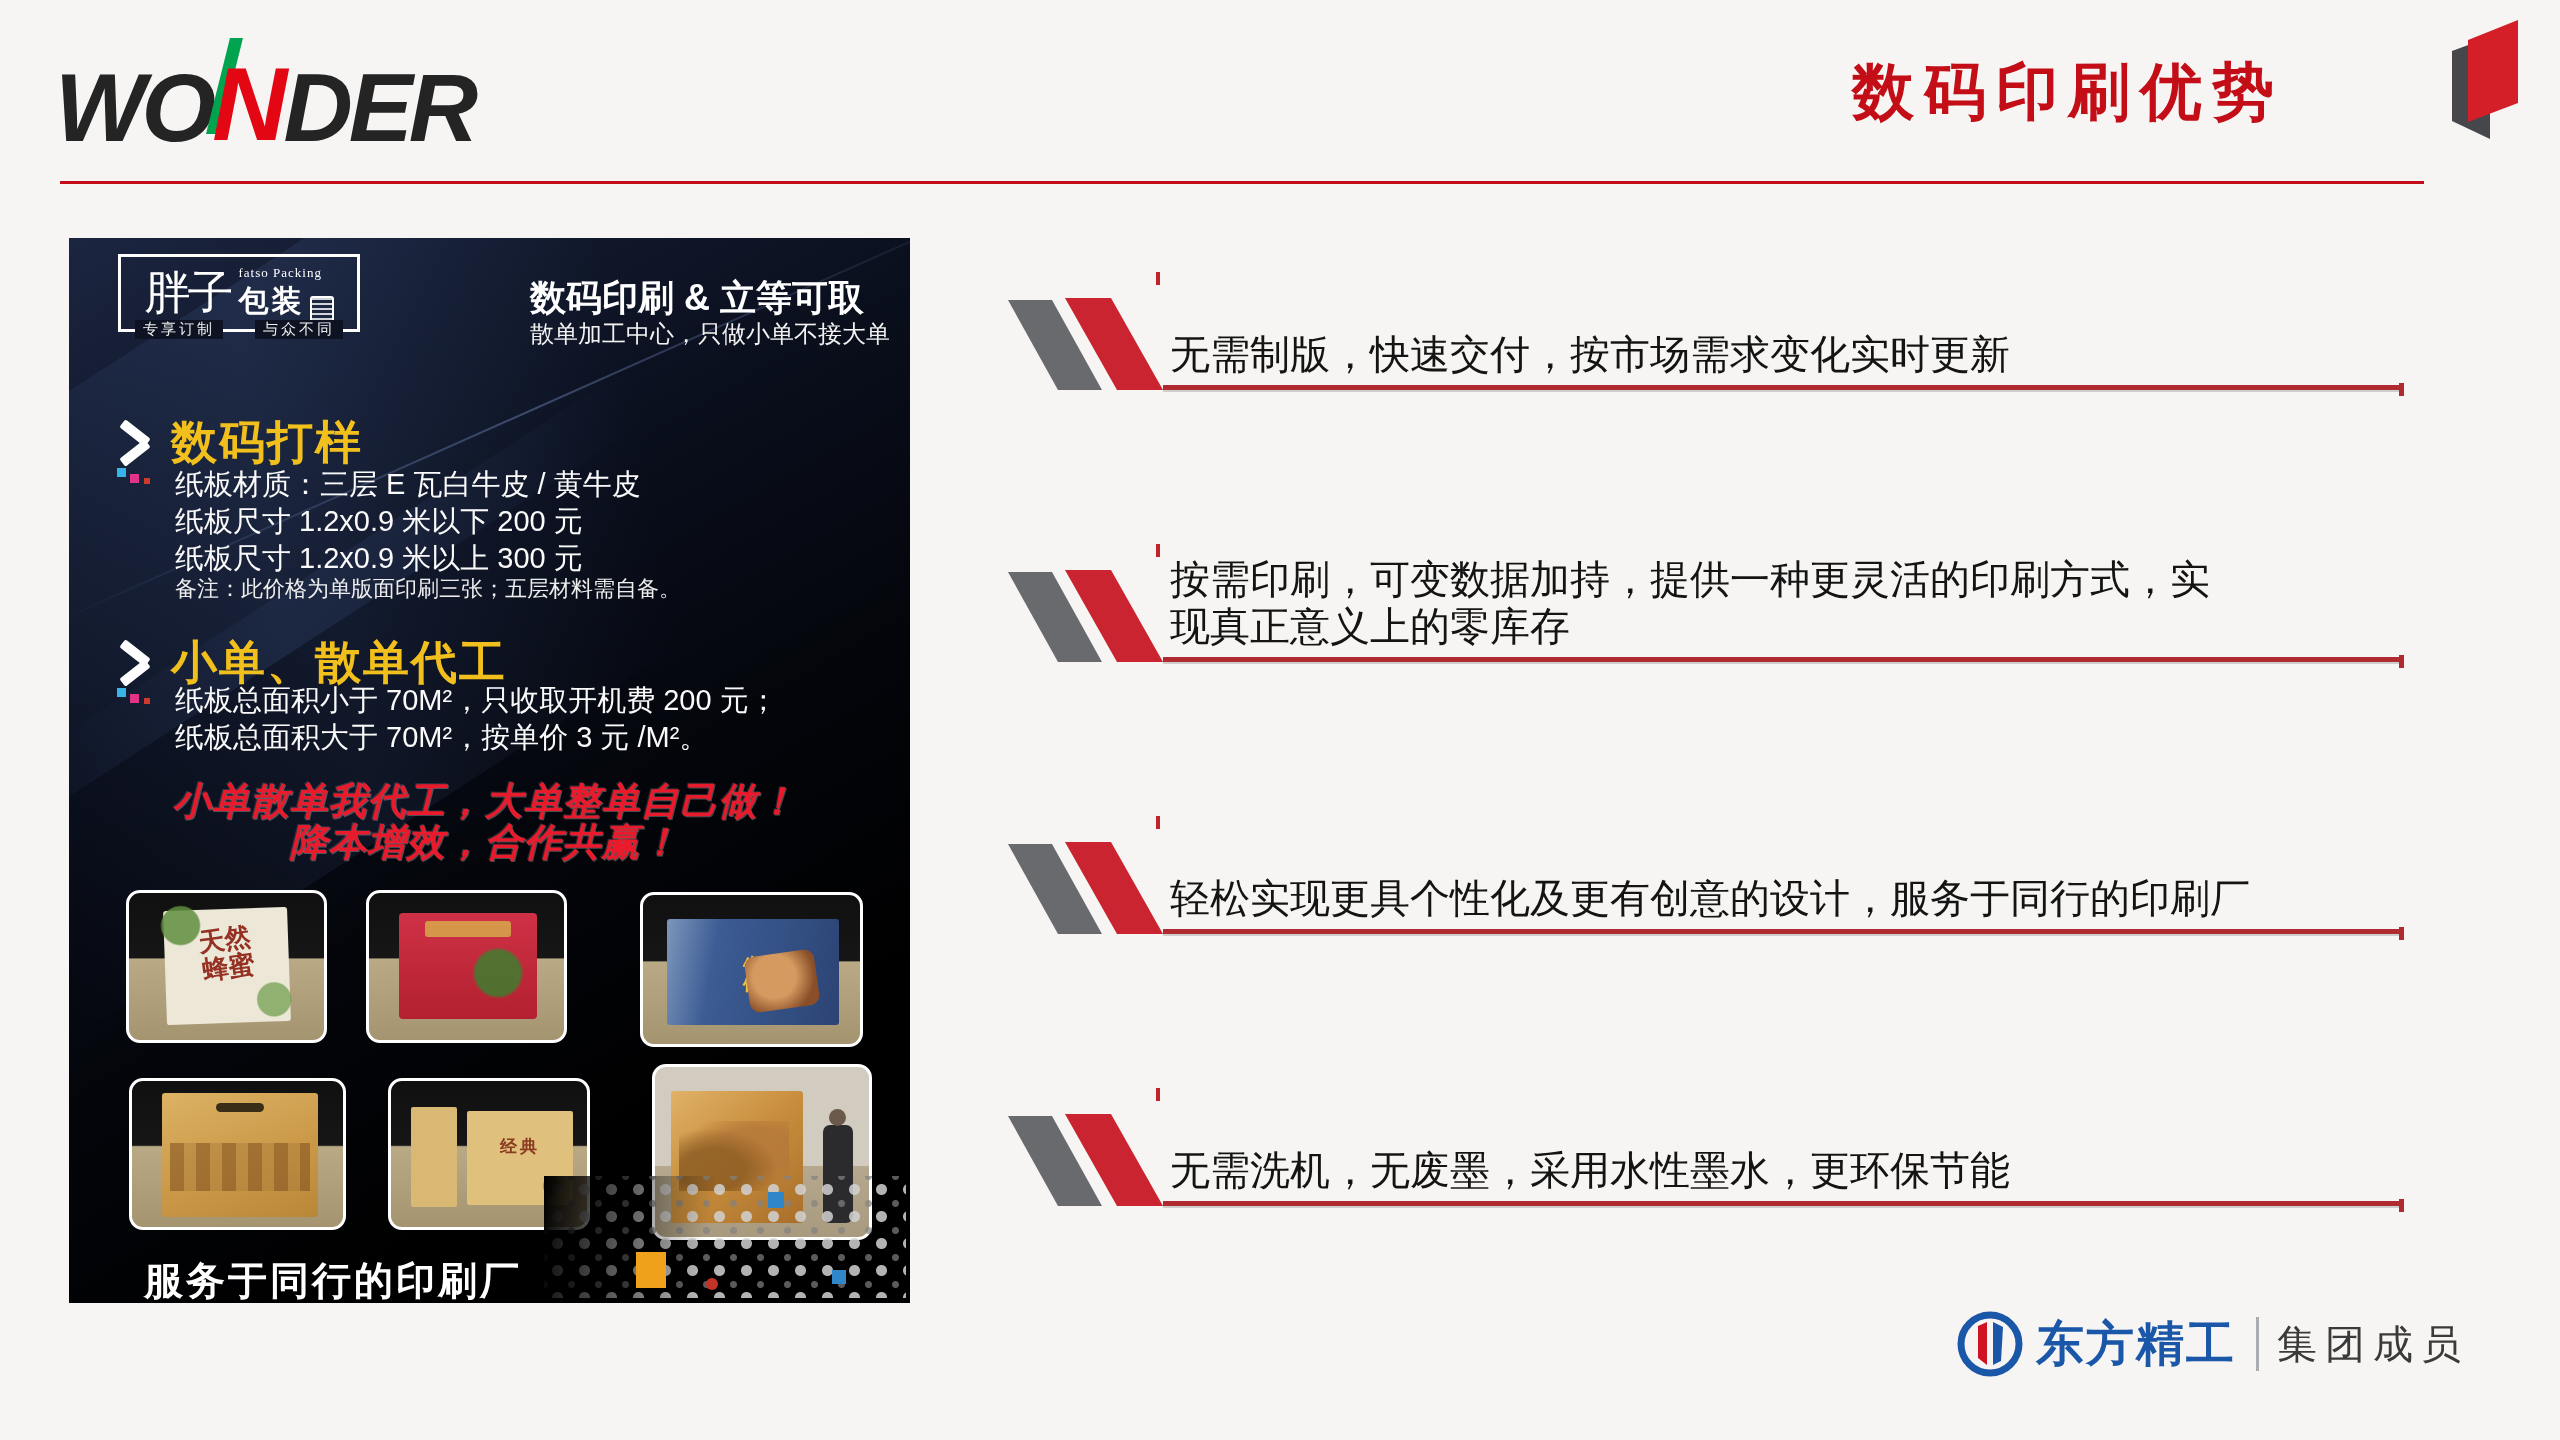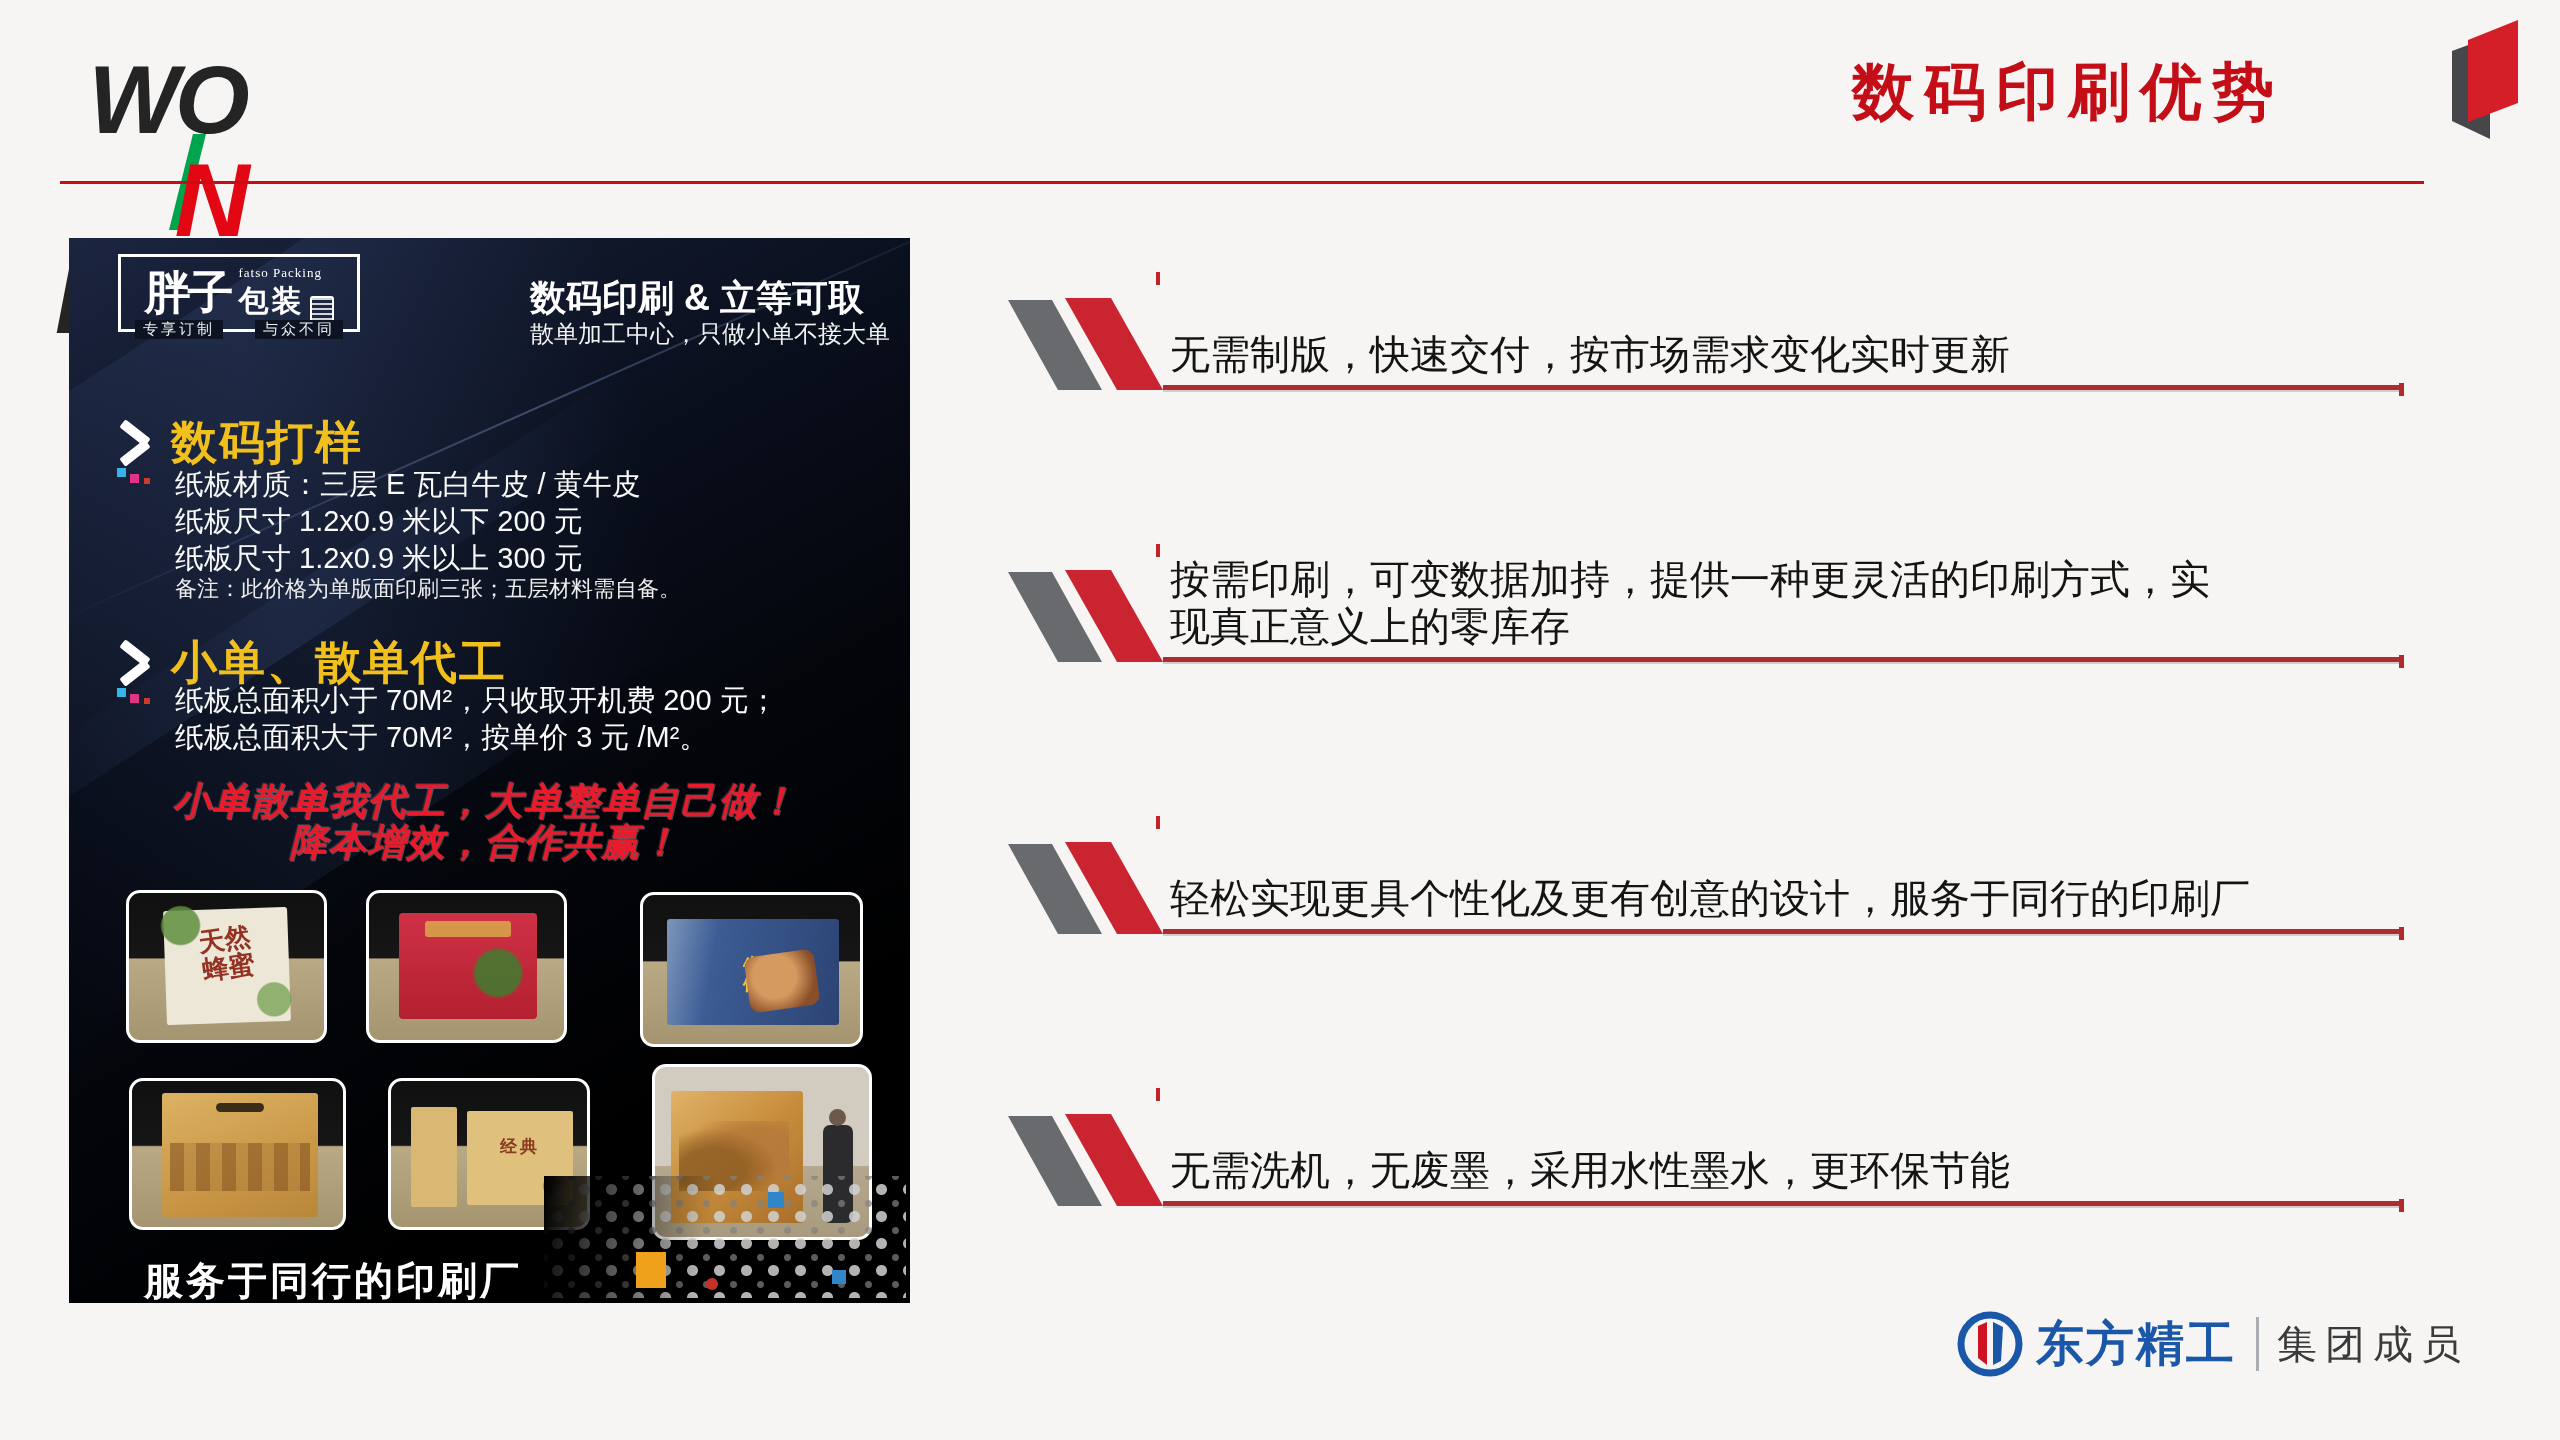--- a/index.html
+++ b/index.html
@@ -2,21 +2,21 @@
 <html><head>
 <meta charset="utf-8">
 <style>
   html,body{margin:0;padding:0;}
   body{
     width:2560px;height:1440px;position:relative;overflow:hidden;
     background:#f6f5f3;
     font-family:"Liberation Sans", sans-serif;
   }
   
-  .logo{position:absolute;left:55px;top:52px;display:flex;align-items:flex-end;line-height:1;flex-direction:column;}
+  .logo{position:absolute;left:55px;top:52px;display:flex;align-items:flex-end;line-height:1;}
   .logo .en{font-size:96px;font-weight:bold;font-style:italic;color:#242424;letter-spacing:-4px;}
   .logo .n-wrap{position:relative;display:inline-block;}
   .logo .green-bar{position:absolute;left:6px;top:-14px;width:13px;height:96px;background:#00a44f;transform:skewX(-14deg);}
   .logo .n-red{position:relative;color:#e30613;font-size:104px;font-weight:bold;font-style:italic;letter-spacing:-4px;}
   .logo .cn{font-size:70px;font-weight:bold;color:#e30613;margin-left:14px;letter-spacing:2px;}
   .page-title{position:absolute;left:1852px;top:50px;margin:0;font-size:62px;font-weight:bold;color:#c30d17;letter-spacing:10px;white-space:nowrap;}
   .header-rule{position:absolute;left:60px;top:181px;width:2364px;height:3px;background:#c30d17;}
   .corner-icon{position:absolute;left:2443px;top:18px;}
 
   
@@ -25,21 +25,21 @@
   .beam{position:absolute;pointer-events:none;}
   .beam1{left:-260px;top:30px;width:1000px;height:340px;transform:rotate(-33deg);
     background:linear-gradient(115deg,rgba(0,0,0,0) 10%,rgba(95,125,195,.15) 45%,rgba(0,0,0,0) 80%);}
   .beam2{left:-160px;top:330px;width:900px;height:260px;transform:rotate(-33deg);
     background:linear-gradient(115deg,rgba(0,0,0,0) 15%,rgba(80,110,175,.12) 50%,rgba(0,0,0,0) 85%);}
   .streak{position:absolute;left:-60px;top:170px;width:1050px;height:2px;transform:rotate(-24deg);
     background:linear-gradient(90deg,rgba(0,0,0,0),rgba(145,175,235,.35),rgba(0,0,0,0));}
 
   .brand-box{position:absolute;left:49px;top:16px;width:236px;height:72px;border:3px solid #fff;
     display:flex;align-items:center;justify-content:center;}
-  .brand-name{font-size:46px;font-weight:bold;letter-spacing:-3px;}
+  .brand-name{font-size:46px;font-weight:normal;letter-spacing:-3px;}
   .brand-col{margin-left:8px;text-align:left;}
   .brand-en{font-size:13px;letter-spacing:1px;font-family:Liberation Serif, serif;}
   .brand-pack{font-size:30px;font-weight:bold;letter-spacing:3px;}
   .brand-seal{display:inline-block;width:20px;height:22px;border:2px solid #fff;border-radius:3px;margin-left:5px;vertical-align:bottom;
     background:repeating-linear-gradient(0deg,rgba(255,255,255,.8) 0 2px,rgba(0,0,0,0) 2px 5px);}
   .brand-tag{position:absolute;left:0;right:0;bottom:-10px;display:flex;justify-content:space-between;padding:0 14px;}
   .brand-tag span{background:#0d1322;padding:0 8px;font-size:15px;letter-spacing:3px;color:#eee;}
 
   .promo-title{position:absolute;left:461px;top:36px;font-size:36px;font-weight:bold;white-space:nowrap;}
   .promo-sub{position:absolute;left:461px;top:80px;font-size:24px;color:#f2f2f2;white-space:nowrap;}

